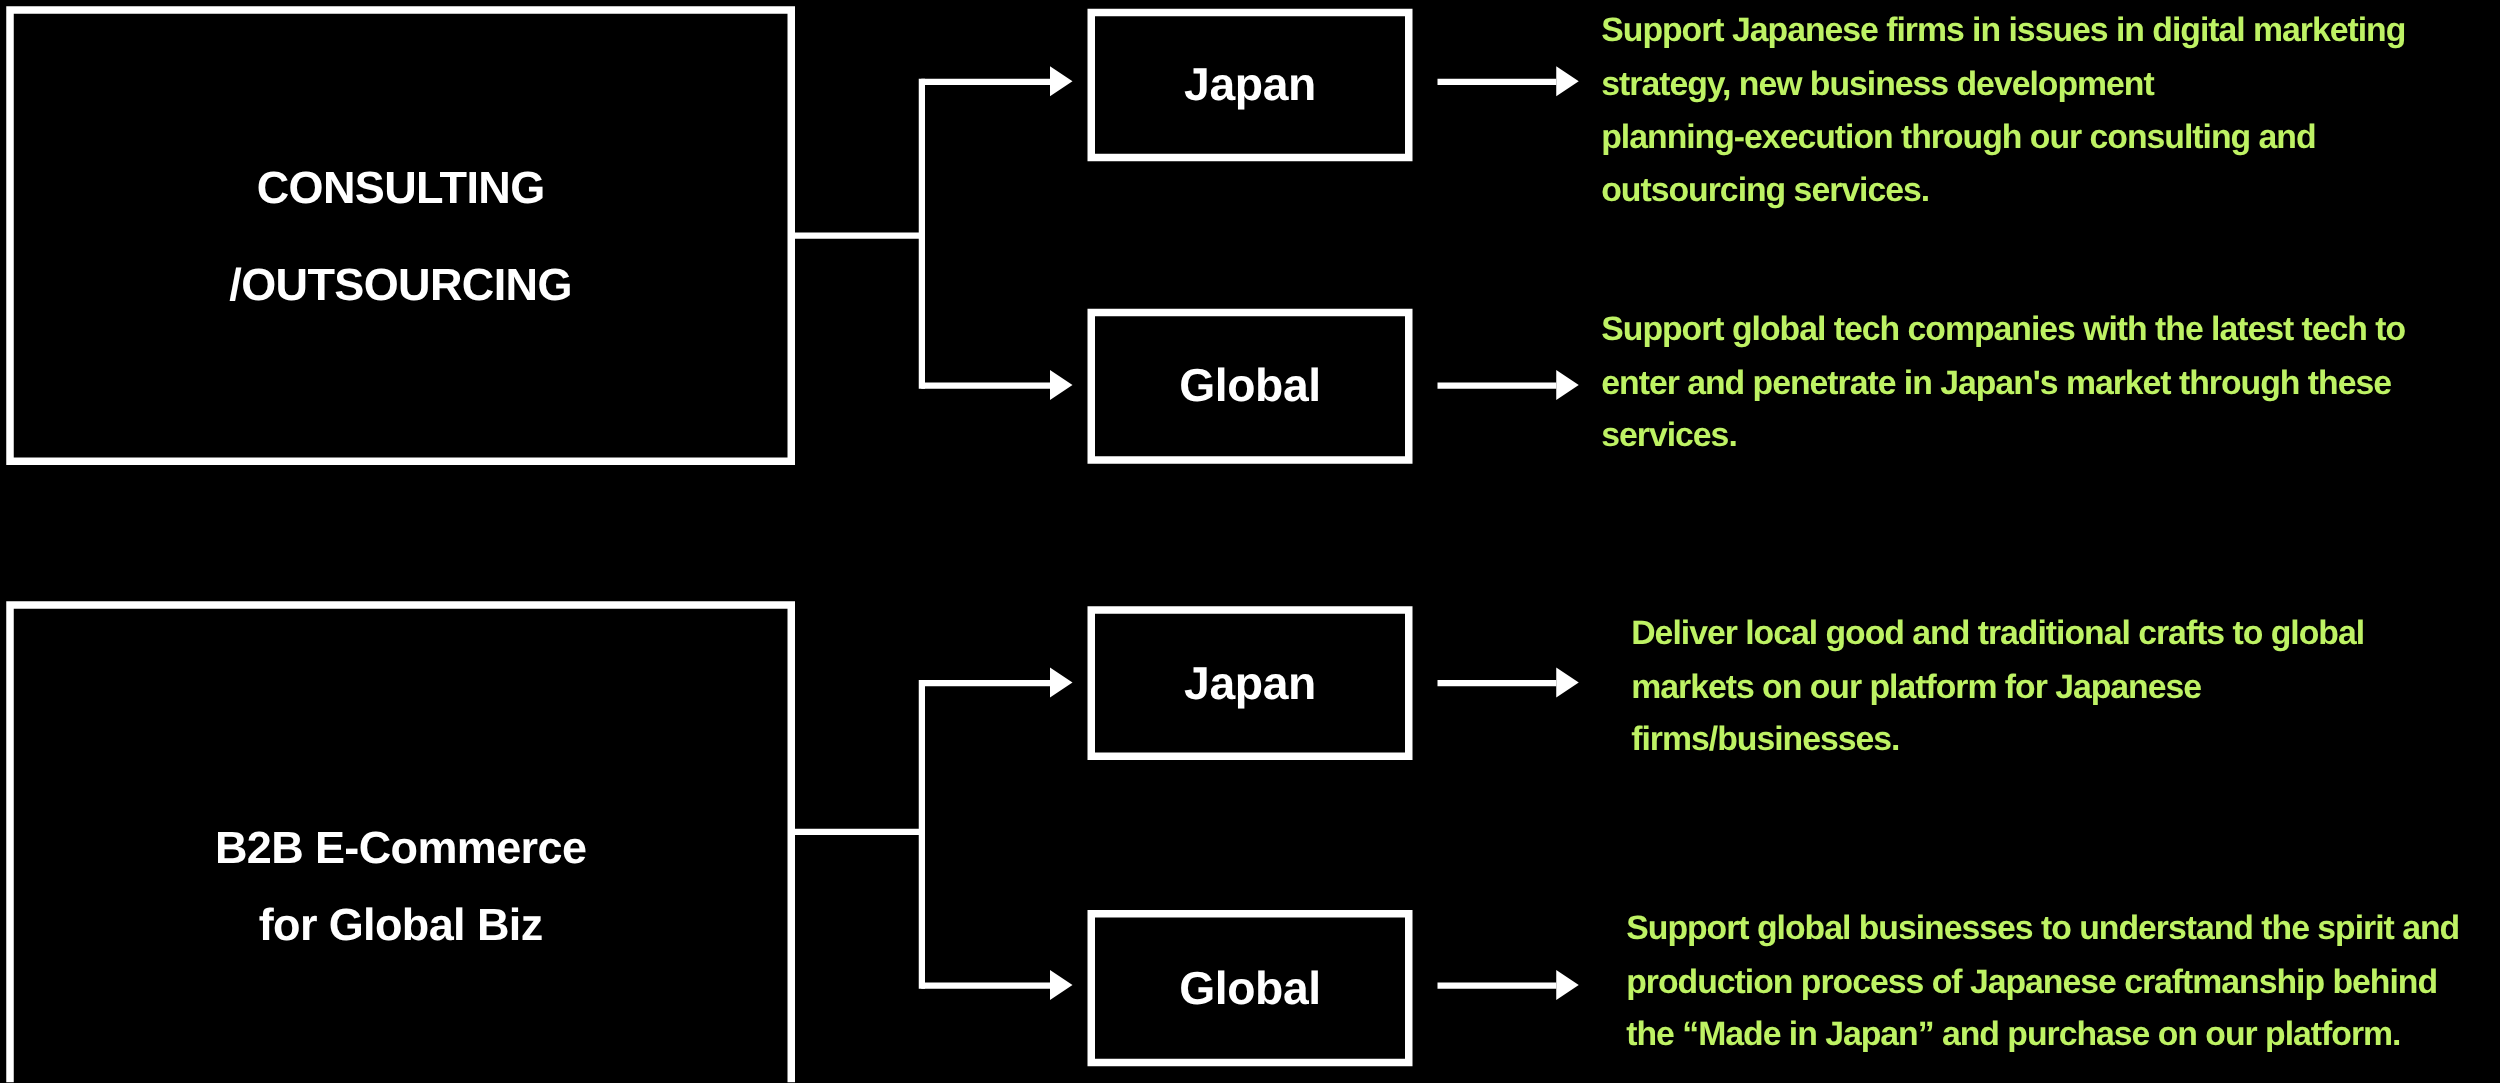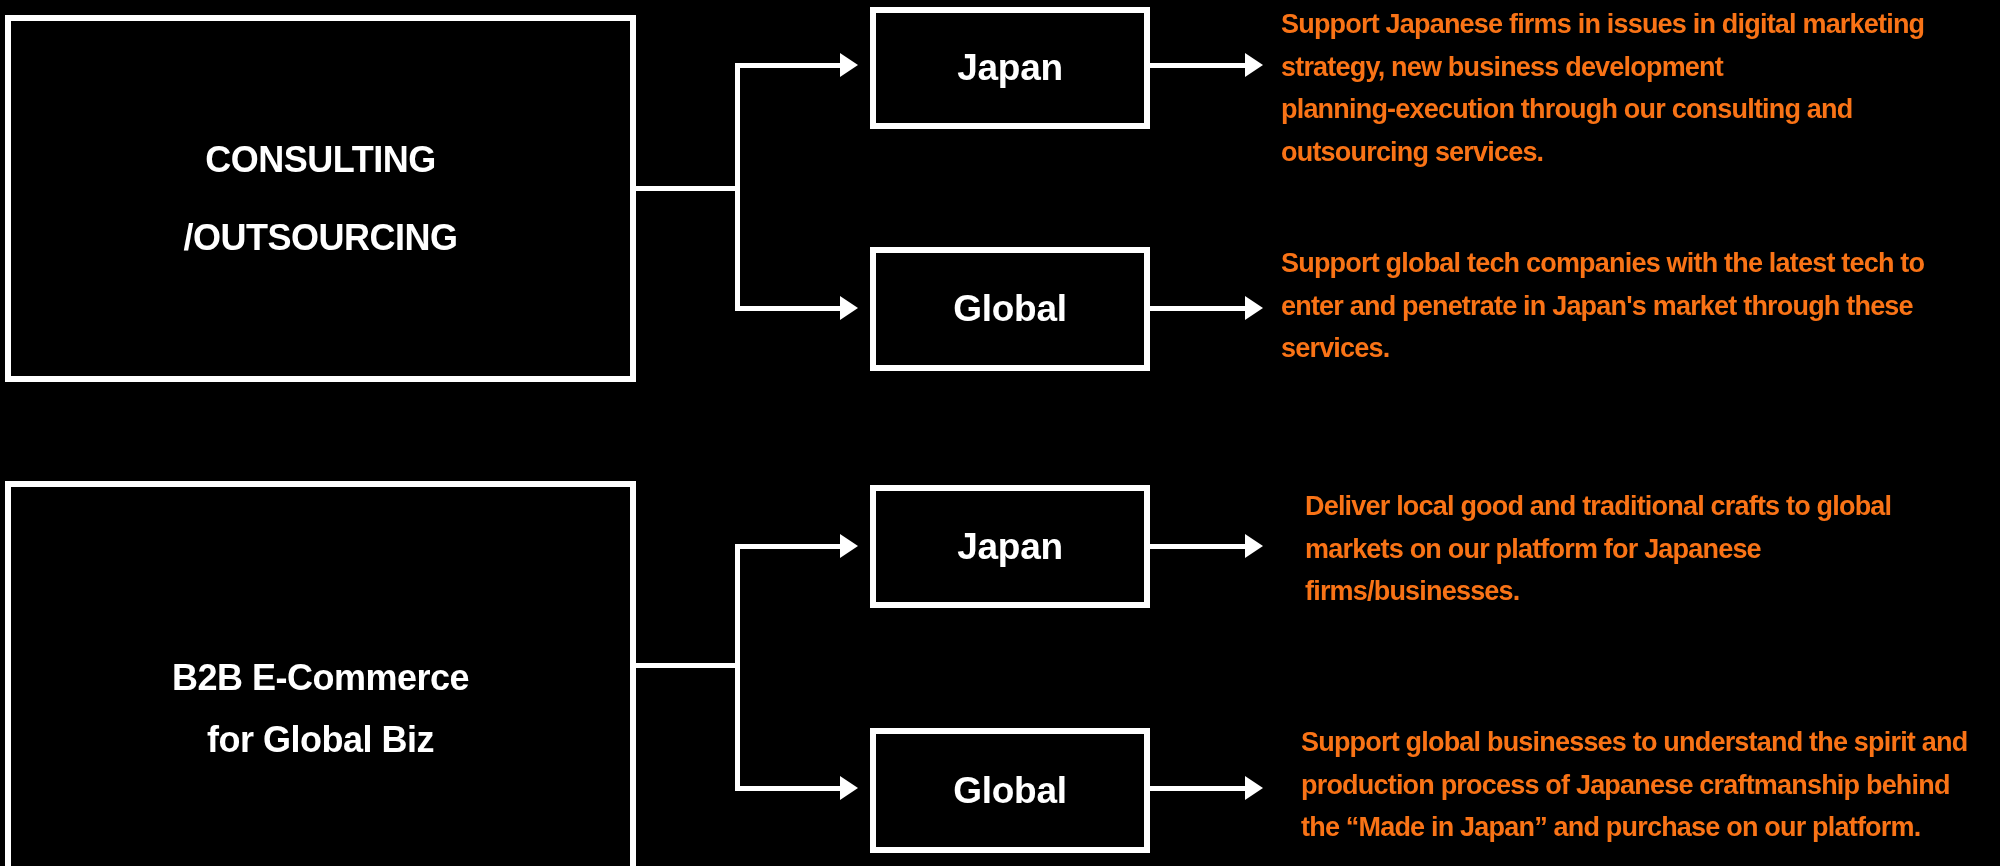--- a/index.html
+++ b/index.html
@@ -20,21 +20,21 @@
     display:flex;flex-direction:column;justify-content:center;align-items:center;
     text-align:center;
   }
   .src-line{
     font-size:36px;font-weight:700;letter-spacing:-0.5px;
     line-height:62px;white-space:nowrap;color:#ffffff;
   }
   
   .branch-box{
     position:absolute;
-    left:870px;width:280px;
+    left:870px;width:260px;
     border:6px solid #ffffff;
     box-sizing:border-box;
     display:flex;justify-content:center;align-items:center;
   }
   .branch-label{
     font-size:37px;font-weight:700;letter-spacing:-0.3px;
     white-space:nowrap;color:#ffffff;
   }
   
   .hline{position:absolute;height:5px;background:#ffffff;}
@@ -45,29 +45,29 @@
     border-bottom:12px solid transparent;
     border-left:18px solid #ffffff;
   }
   
   .desc{
     position:absolute;
     left:1281px;width:715px;
   }
   .desc-line{
     font-size:27px;font-weight:700;letter-spacing:-0.8px;
-    line-height:42.5px;white-space:nowrap;color:#f97316;
+    line-height:42.5px;white-space:nowrap;color:#bef264;
   }
 </style>
 </head>
 <body>
 
 <div class="canvas">
 
-  <div class="src-box" style="top:15px;height:367px;gap:16px;">
+  <div class="src-box" style="top:5px;height:367px;gap:16px;">
     <div class="src-line">CONSULTING</div>
     <div class="src-line">/OUTSOURCING</div>
   </div>
 
   <div class="hline" style="left:636px;top:185.5px;width:101px;"></div>
   <div class="vline" style="left:734.5px;top:62.5px;height:248px;"></div>
   <div class="hline" style="left:737px;top:62.5px;width:104px;"></div>
   <div class="arrowhead" style="left:840px;top:53px;"></div>
   <div class="hline" style="left:737px;top:305.5px;width:104px;"></div>
   <div class="arrowhead" style="left:840px;top:296px;"></div>

